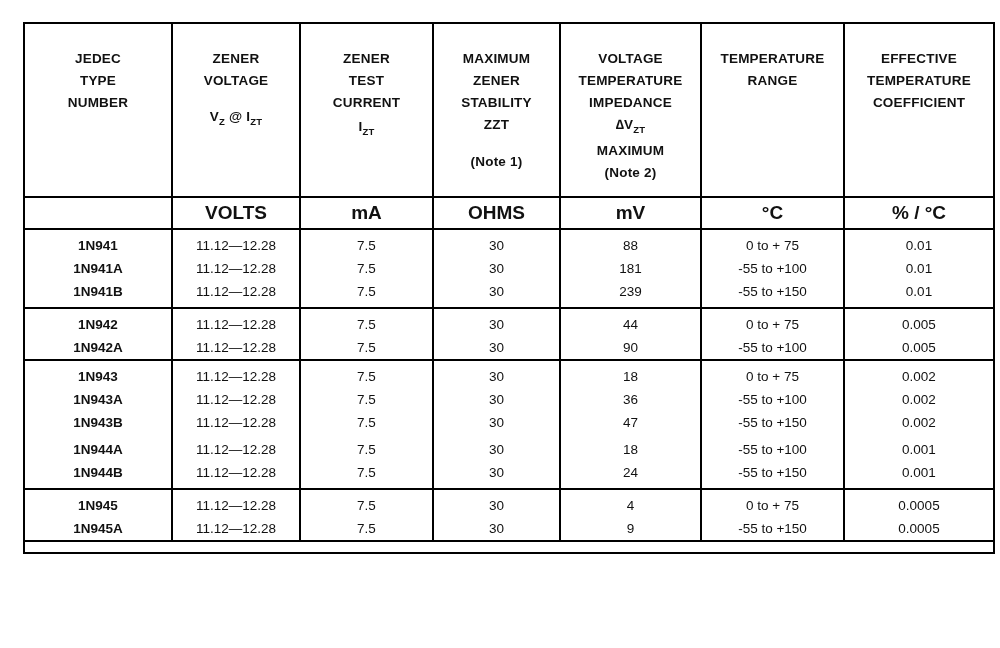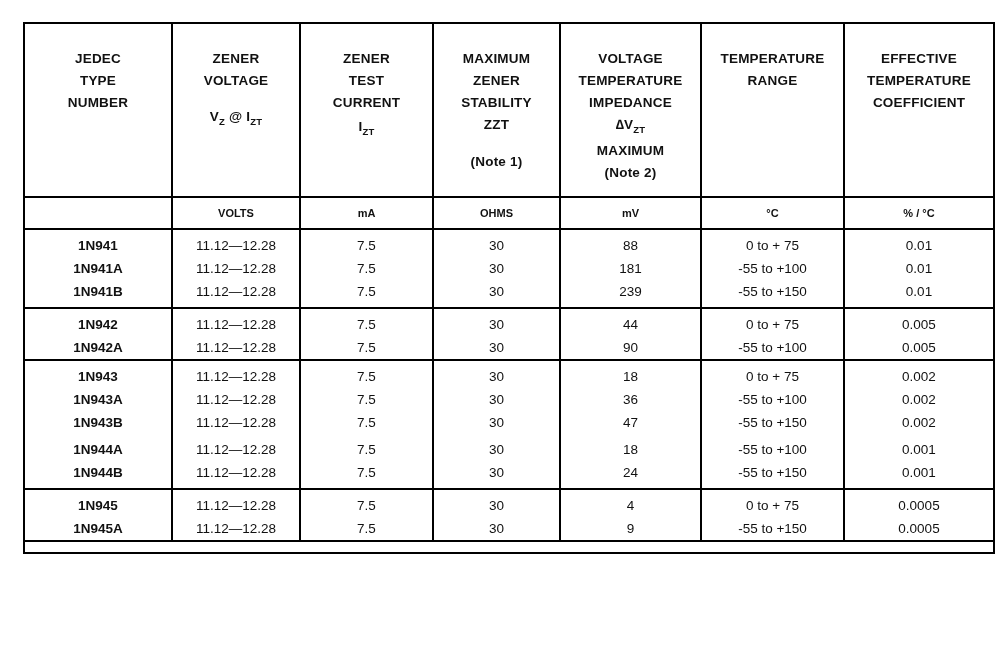--- a/index.html
+++ b/index.html
@@ -45,21 +45,21 @@
   }
   .hcell .note { margin-top: auto; padding-bottom: 23px; }
   .sym-gap { margin-top: 14px; }
   .sym-tight { margin-top: 2px; }
   .max-gap { margin-top: 4px; }
   sub { font-size: 9.5px; line-height: 1; }
   .at { margin: 0 4px; }
   .units-row td {
     height: 26px;
     font-weight: bold;
-    font-size: 11px;
+    font-size: 19px;
     text-align: center;
     vertical-align: middle;
     padding: 2px 0;
   }
   .data-row td {
     height: 23px;
     font-size: 13.5px;
     text-align: center;
     vertical-align: middle;
     padding: 0;

